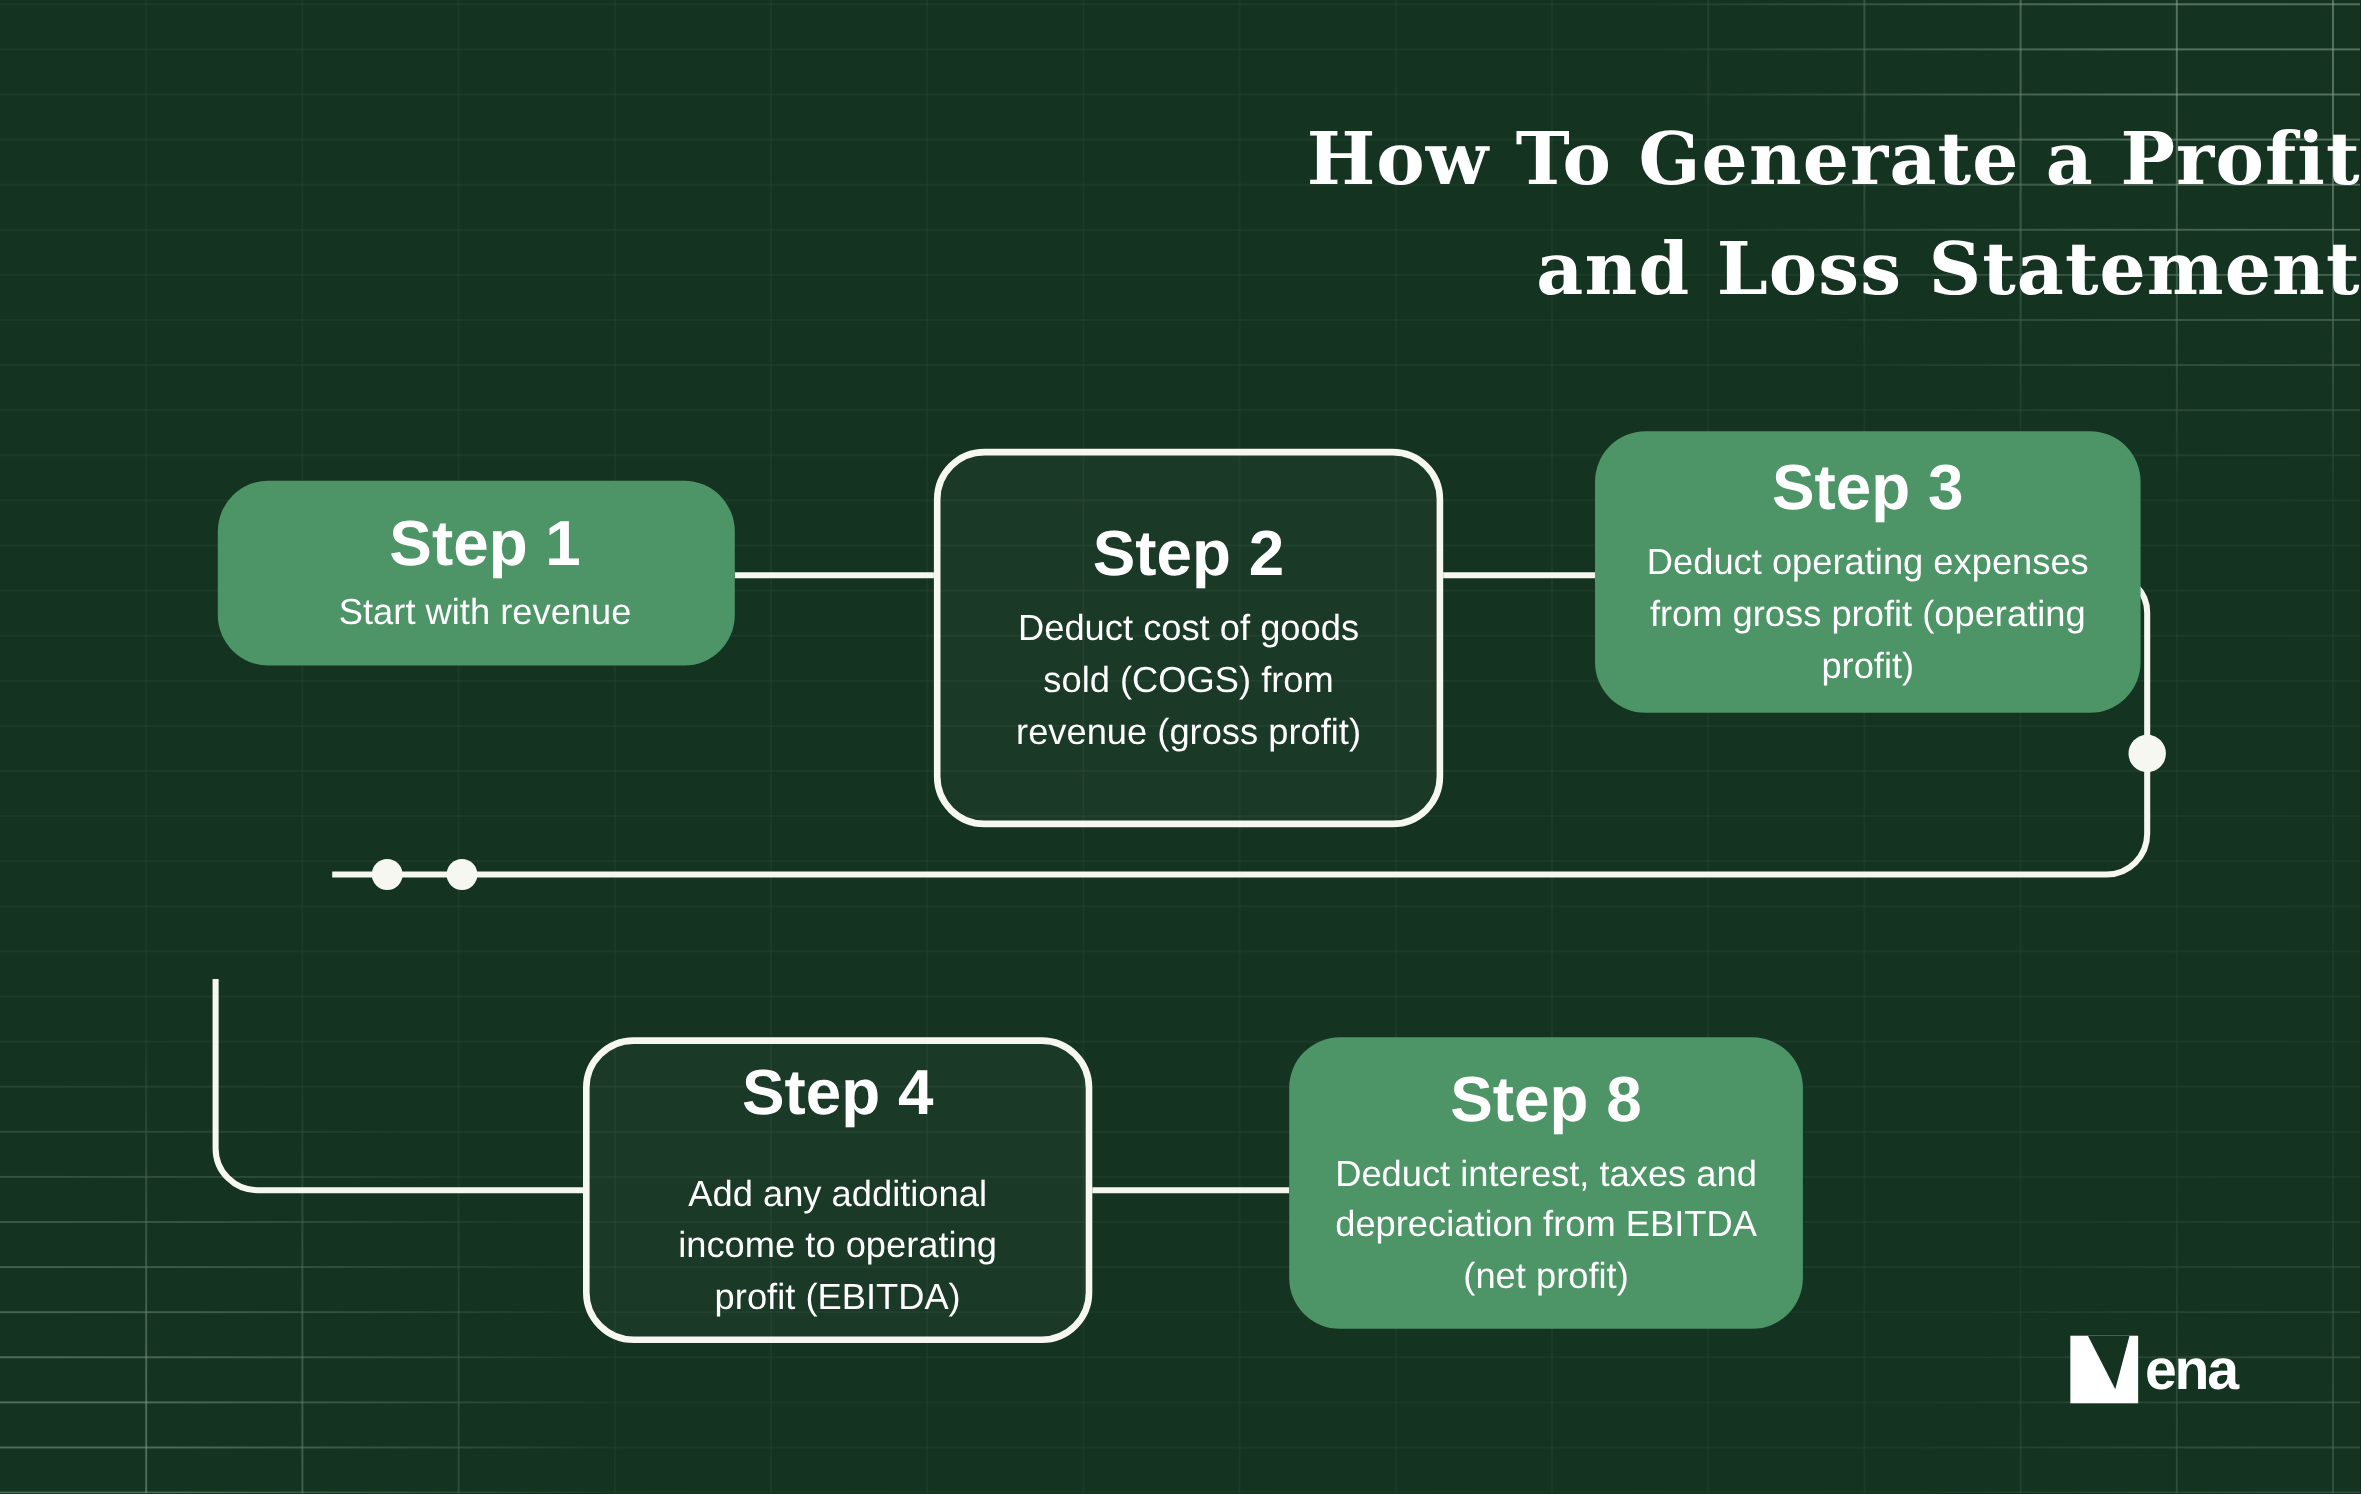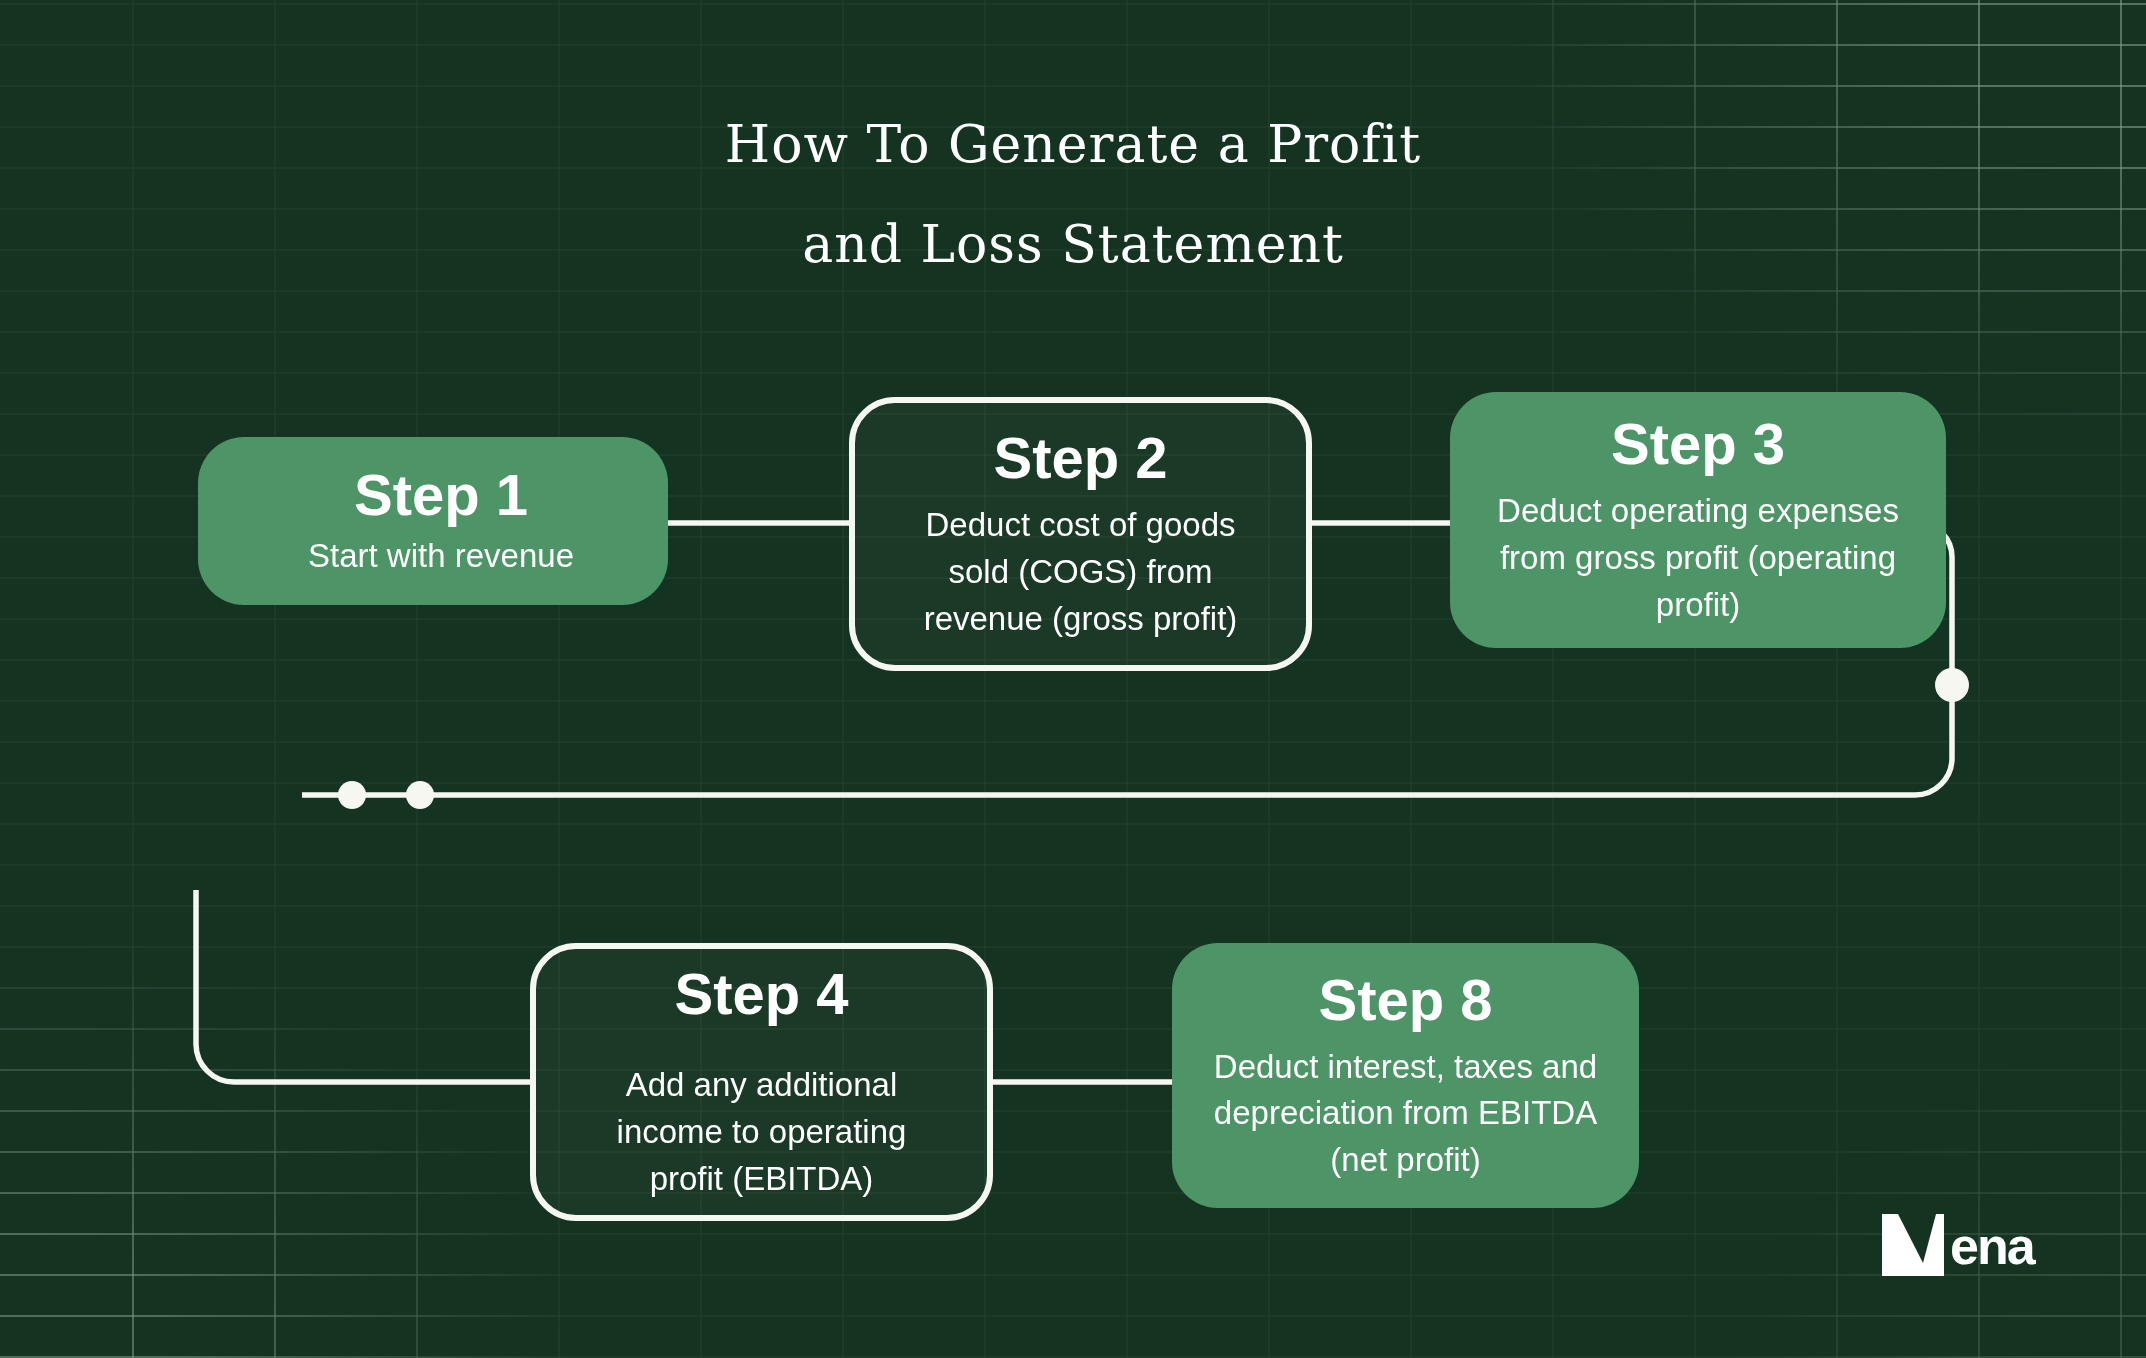--- a/index.html
+++ b/index.html
@@ -48,25 +48,25 @@
     -webkit-mask-image: radial-gradient(560px 420px at 100% 100%, #000 20%, transparent 75%);
             mask-image: radial-gradient(560px 420px at 100% 100%, #000 20%, transparent 75%);
   }
 
   
   .title {
     position: absolute;
     top: 94px;
     left: 0;
     width: 100%;
-    text-align: center;
+    text-align: right;
     color: var(--text);
     font-family: "DejaVu Serif", "Liberation Serif", serif;
-    font-weight: 400;
-    font-size: 52px;
+    font-weight: 700;
+    font-size: 66px;
     line-height: 100px;
     letter-spacing: 1px;
   }
 
   
   .connectors { position: absolute; inset: 0; pointer-events: none; }
   .connector-path {
     stroke: var(--connector);
     stroke-width: 5.5px;
     fill: none;
@@ -96,21 +96,21 @@
     line-height: 1.15;
     margin-bottom: 10px;
   }
   .step-desc {
     font-size: 33px;
     font-weight: 400;
     line-height: 1.42;
   }
   .s1 { left: 198px; top: 437px; width: 470px; height: 168px; padding-left: 46px; }
   .s1 .step-label { margin-bottom: 4px; }
-  .s2 { left: 849px; top: 397px; width: 463px; height: 274px; }
+  .s2 { left: 849px; top: 408px; width: 463px; height: 344px; }
   .s2 .step-desc { max-width: 340px; }
   .s3 { left: 1450px; top: 392px; width: 496px; height: 256px; }
   .s3 .step-desc { max-width: 404px; }
   .s4 { left: 530px; top: 943px; width: 463px; height: 278px; gap: 24px; }
   .s4 .step-desc { max-width: 312px; }
   .s5 { left: 1172px; top: 943px; width: 467px; height: 265px; }
   .s5 .step-desc { max-width: 404px; }
 
   
   .logo {

